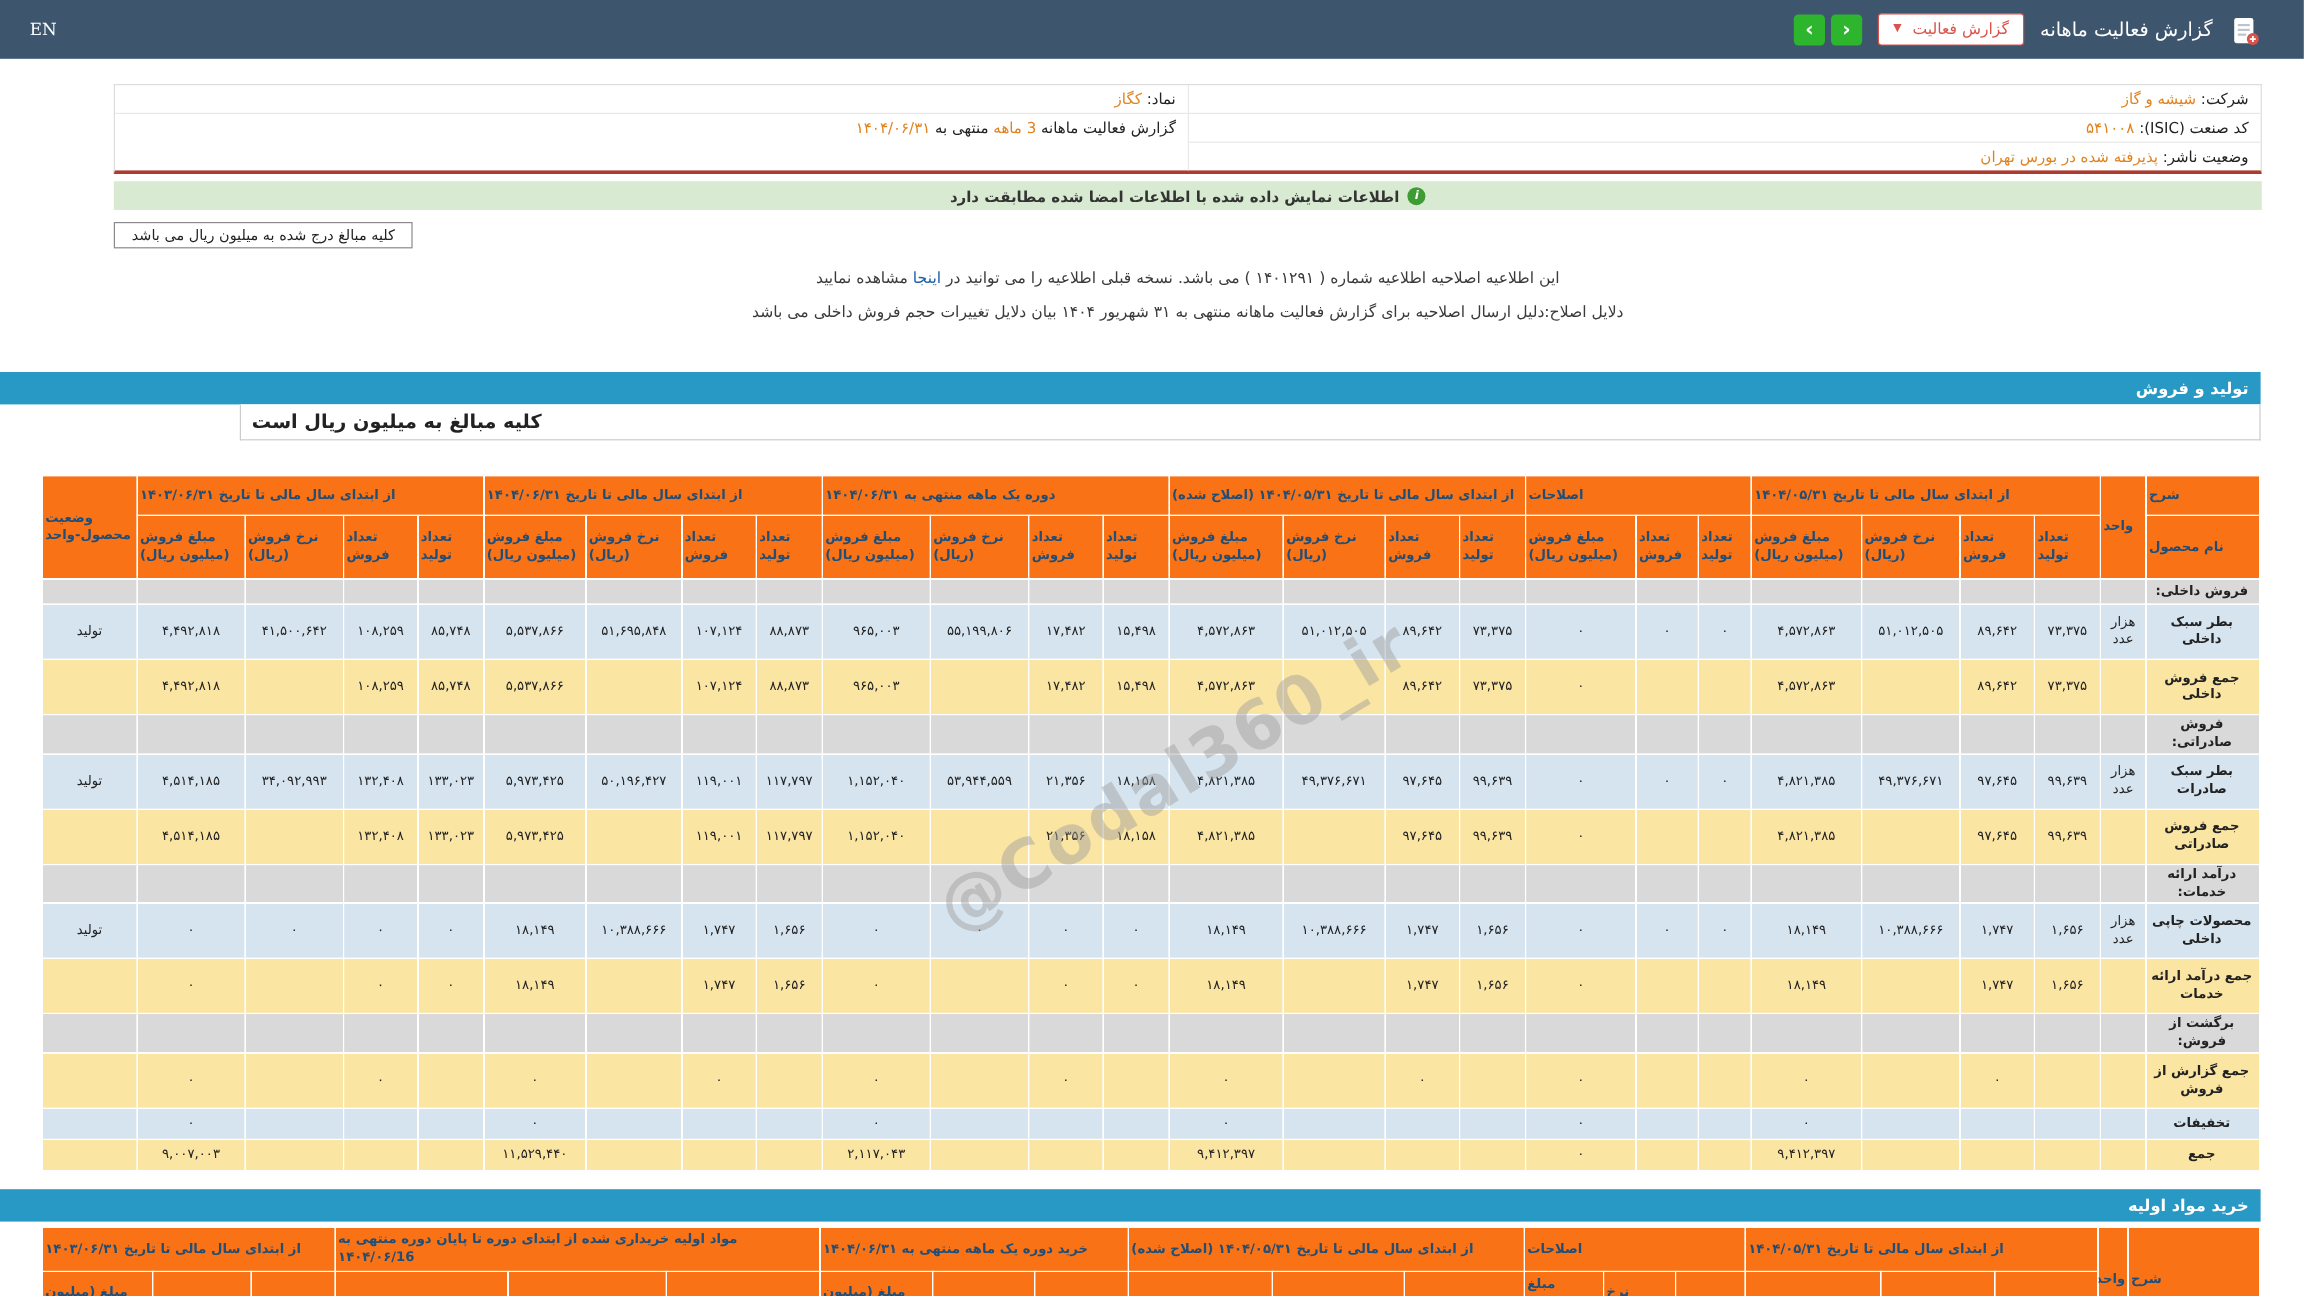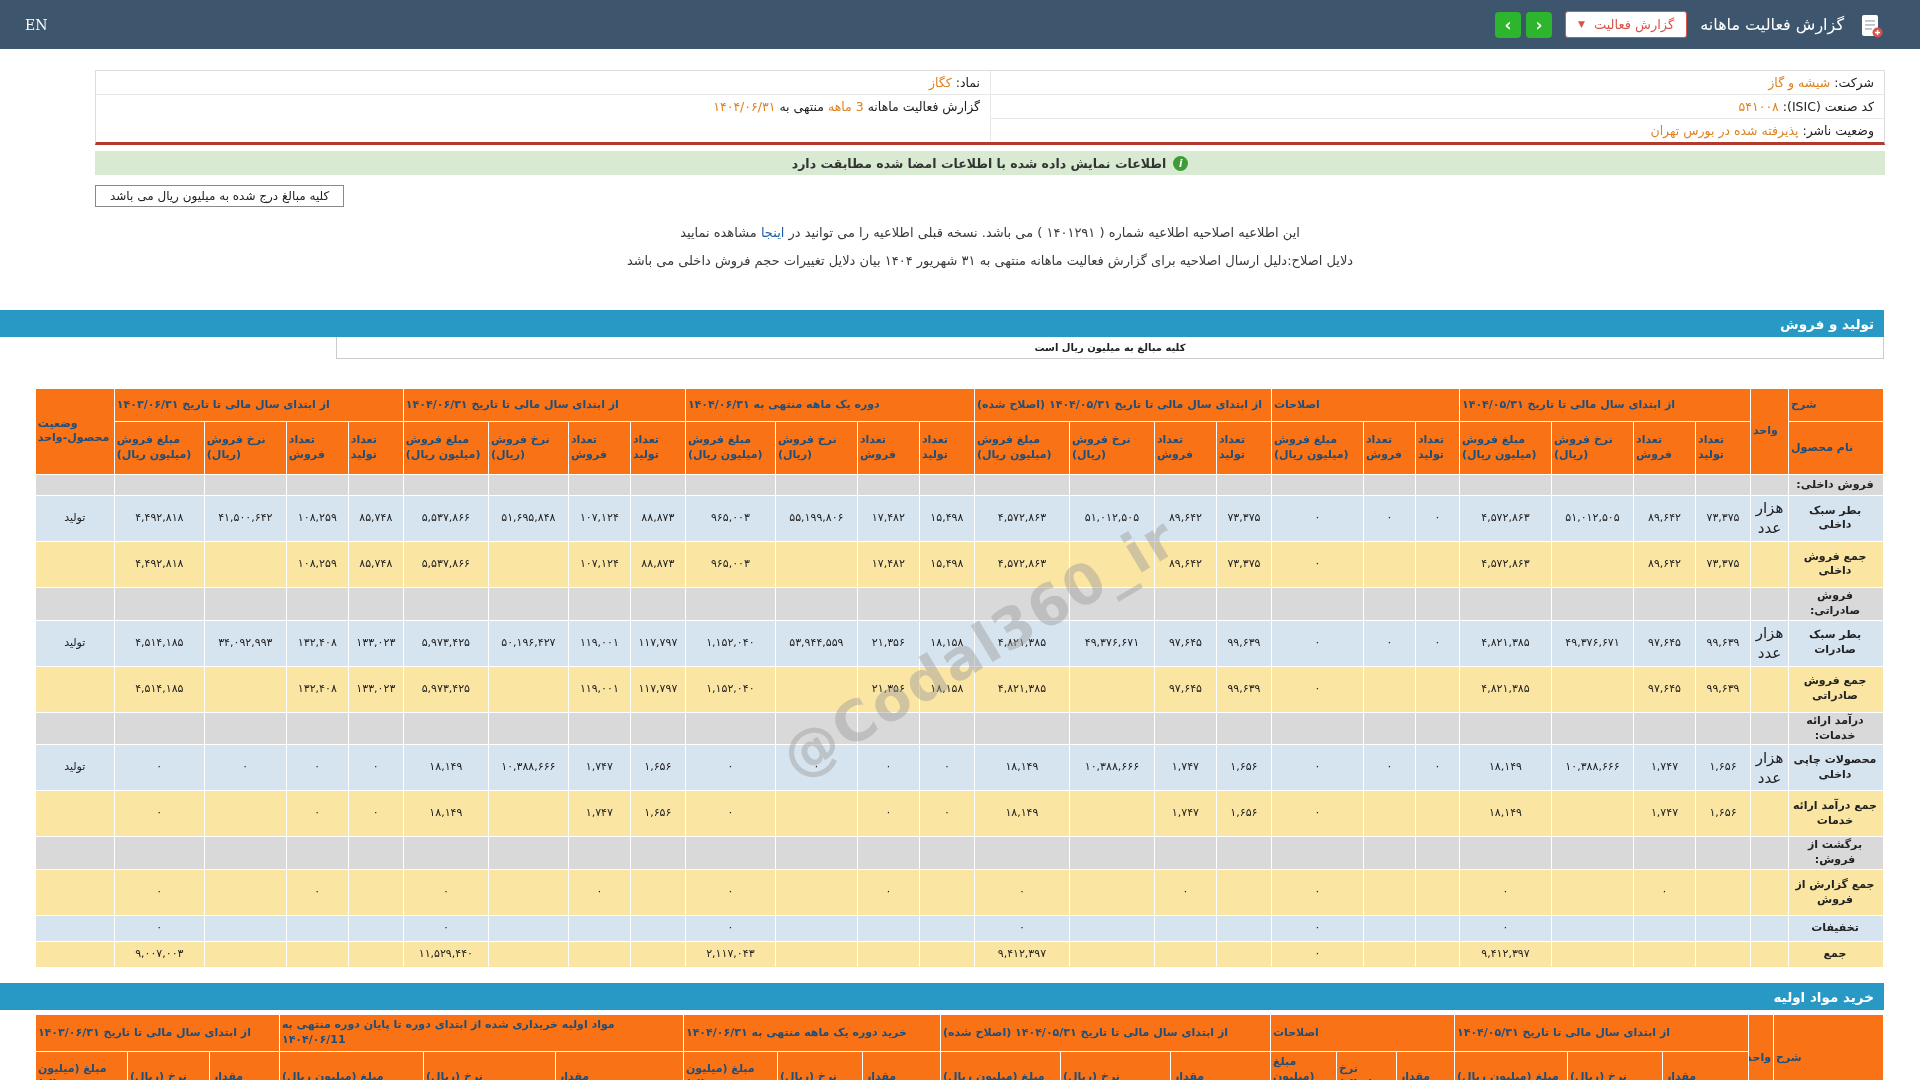--- a/index.html
+++ b/index.html
@@ -29,32 +29,32 @@
   
   .signed-bar{margin-top:6px;background:#d9ead3;height:24px;display:flex;align-items:center;justify-content:center;gap:7px;font-size:12.5px;font-weight:bold;color:#333}
   .info-icon{width:15px;height:15px;border-radius:50%;background:#3f9c35;color:#fff;font-size:10px;font-weight:bold;font-style:italic;display:inline-flex;align-items:center;justify-content:center}
   .amounts-note{margin:10px auto 0 0;width:fit-content;border:1px solid #8a8a8a;padding:3px 14px;font-size:12px;color:#222;background:#fff}
   .amendment{margin-top:12px;text-align:center;font-size:13px;color:#3a3a3a;line-height:2.1}
   .amendment a{color:#1f5fa8;text-decoration:none;cursor:pointer}
   
   .tables{margin:0 36px}
   .section-bar{margin-top:36px;background:#2899c4;color:#fff;font-size:13.5px;font-weight:bold;padding:6px 10px 5px;box-sizing:border-box;width:1908px}
   .section-bar.second{margin-top:15px}
-  .unit-row{width:1548px;box-sizing:border-box;border:1px solid #ccc;border-top:none;padding:5px 9px;font-size:10px;font-weight:bold;text-align:center;background:#fff}
+  .unit-row{width:1684px;box-sizing:border-box;border:1px solid #ccc;border-top:none;padding:5px 9px;font-size:16px;font-weight:bold;text-align:left;background:#fff}
   table.t{border-collapse:collapse;table-layout:fixed;width:1848px;border:1px solid #cfcfcf}
   table.t1{margin-top:29px}
   table.t2{margin-top:4px}
   .t th{background:#f97316;color:#1f4e79;font-size:11px;font-weight:bold;border:1px solid #fff;padding:3px 2px;text-align:left;vertical-align:middle;line-height:1.35;overflow:hidden}
   .t1 thead tr:first-child th{height:26px}
   .t1 thead tr:last-child th{height:46px}
   .t2 thead tr:first-child th{height:30px}
   .t2 thead tr:last-child th{height:20px}
   .t td{border:1px solid #fff;font-size:11px;padding:1px 3px;text-align:center;vertical-align:middle;overflow:hidden;line-height:1.35}
   .t .c-label{text-align:center;font-weight:bold;padding-right:5px}
-  .t .c-unit{font-size:15px}
+  .t .c-unit{font-size:11px}
   .r-section td{background:#d9d9d9}
   .r-product td,.r-discount td{background:#d6e4f0}
   .r-subtotal td,.r-total td,.r-product-alt td{background:#fbe5a3}
   .t1 .r-section td{height:18px}
   .t1 .r-product td,.t1 .r-subtotal td{height:43px}
   .t1 .r-discount td,.t1 .r-total td{height:23px}
   
   .watermark{position:absolute;left:755px;top:615px;transform:rotate(-31deg);font-size:56px;color:#9e9e9e;opacity:.45;pointer-events:none;direction:ltr;letter-spacing:2px;z-index:3;font-weight:bold}
 </style>
 </head>
@@ -596,21 +596,21 @@
         <col style="width:92px">
     </colgroup>
     <thead>
       <tr>
         <th rowspan="2">شرح</th>
         <th rowspan="2">واحد</th>
         <th colspan="3">از ابتدای سال مالی تا تاریخ ۱۴۰۴/۰۵/۳۱</th>
         <th colspan="3">اصلاحات</th>
         <th colspan="3">از ابتدای سال مالی تا تاریخ ۱۴۰۴/۰۵/۳۱ (اصلاح شده)</th>
         <th colspan="3">خرید دوره یک ماهه منتهی به ۱۴۰۴/۰۶/۳۱</th>
-        <th colspan="3">مواد اولیه خریداری شده از ابتدای دوره تا پایان دوره منتهی به ۱۴۰۴/۰۶/11</th>
+        <th colspan="3">مواد اولیه خریداری شده از ابتدای دوره تا پایان دوره منتهی به ۱۴۰۴/۰۶/16</th>
         <th colspan="3">از ابتدای سال مالی تا تاریخ ۱۴۰۳/۰۶/۳۱</th>
       </tr>
       <tr id="t2-sub">
           <th>مقدار</th>
           <th>نرخ (ریال)</th>
           <th>مبلغ (میلیون ریال)</th>
           <th>مقدار</th>
           <th>نرخ (ریال)</th>
           <th>مبلغ (میلیون ریال)</th>
           <th>مقدار</th>

